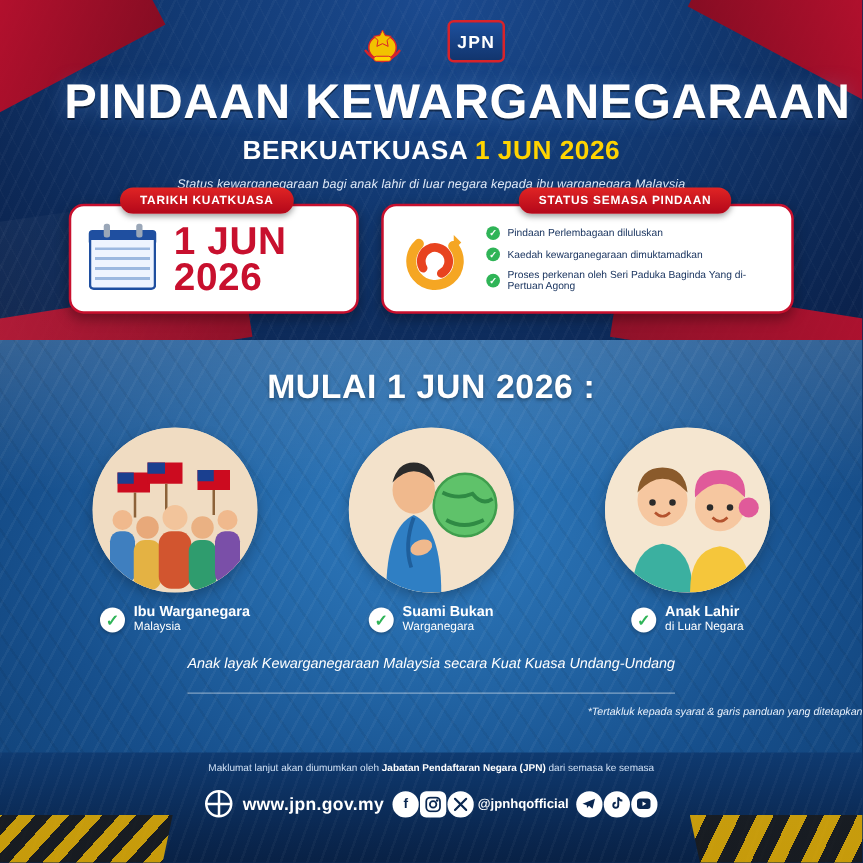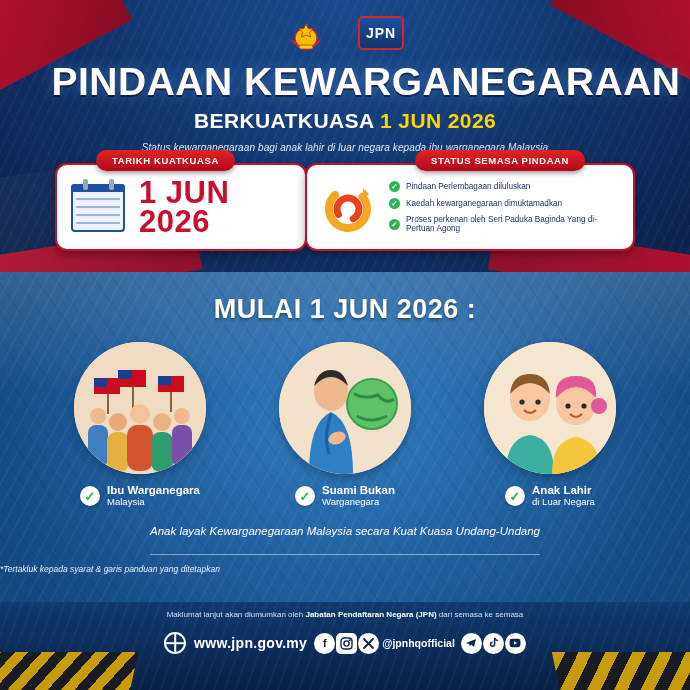--- a/index.html
+++ b/index.html
@@ -115,21 +115,21 @@
   .ribbon-right{ left:415px; top:150px; }
 
   
   .card{
     position:absolute; z-index:6;
     background:#ffffff;
     border:2px solid #c8102e;
     border-radius:12px;
     box-shadow:0 4px 10px rgba(0,0,0,.35);
   }
-  .card-left{ left:55px; top:163px; width:252px; height:88px; }
+  .card-left{ left:55px; top:163px; width:232px; height:88px; }
   .card-right{ left:305px; top:163px; width:330px; height:88px; }
 
   .date-card-inner{
     display:flex; align-items:center; height:100%; padding:0 10px; gap:10px;
   }
   .cal-icon{ width:62px; height:58px; position:relative; flex:0 0 auto; }
   .cal-top{
     position:absolute; top:6px; left:4px; width:54px; height:10px;
     background:#1f4fa0; border-radius:3px 3px 0 0;
   }
@@ -212,21 +212,21 @@
 
   .statement{
     position:absolute; top:253px; left:0; right:0; text-align:center;
     color:#fff; font-size:11.5px; font-style:italic; z-index:4;
   }
   .divider{
     position:absolute; top:282px; left:150px; width:390px; height:1px;
     background:rgba(255,255,255,.45); z-index:4;
   }
   .footnote{
-    position:absolute; top:292px; left:0; right:0; text-align:left;
+    position:absolute; top:292px; left:0; right:0; text-align:right;
     color:#e7f0fb; font-size:8.5px; font-style:italic; z-index:4;
   }
 
   
   .bottom-section{
     position:absolute; left:0; top:602px; width:690px; height:108px;
     background:linear-gradient(180deg,#0f3a70 0%, #0a2750 60%, #071c3c 100%);
     overflow:hidden;
   }
   .bottom-section::before{

